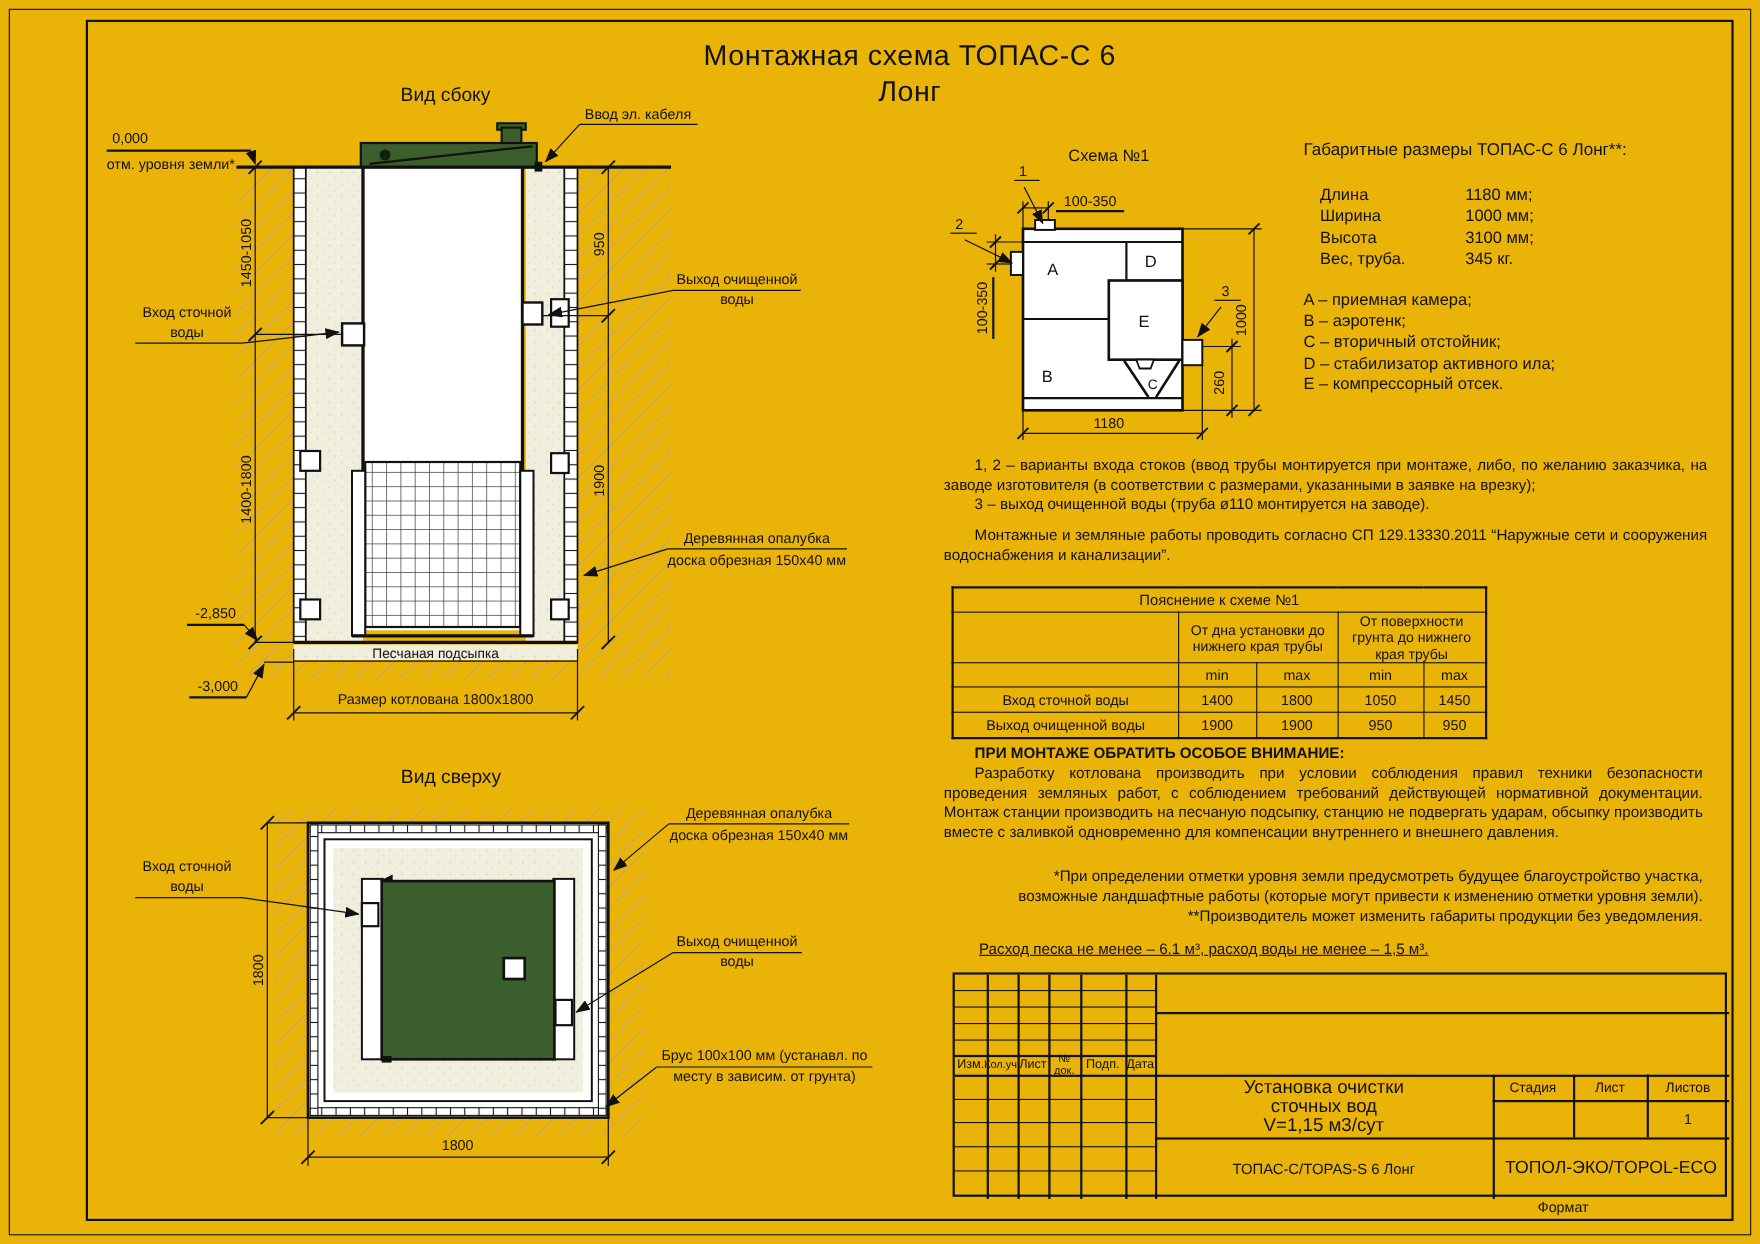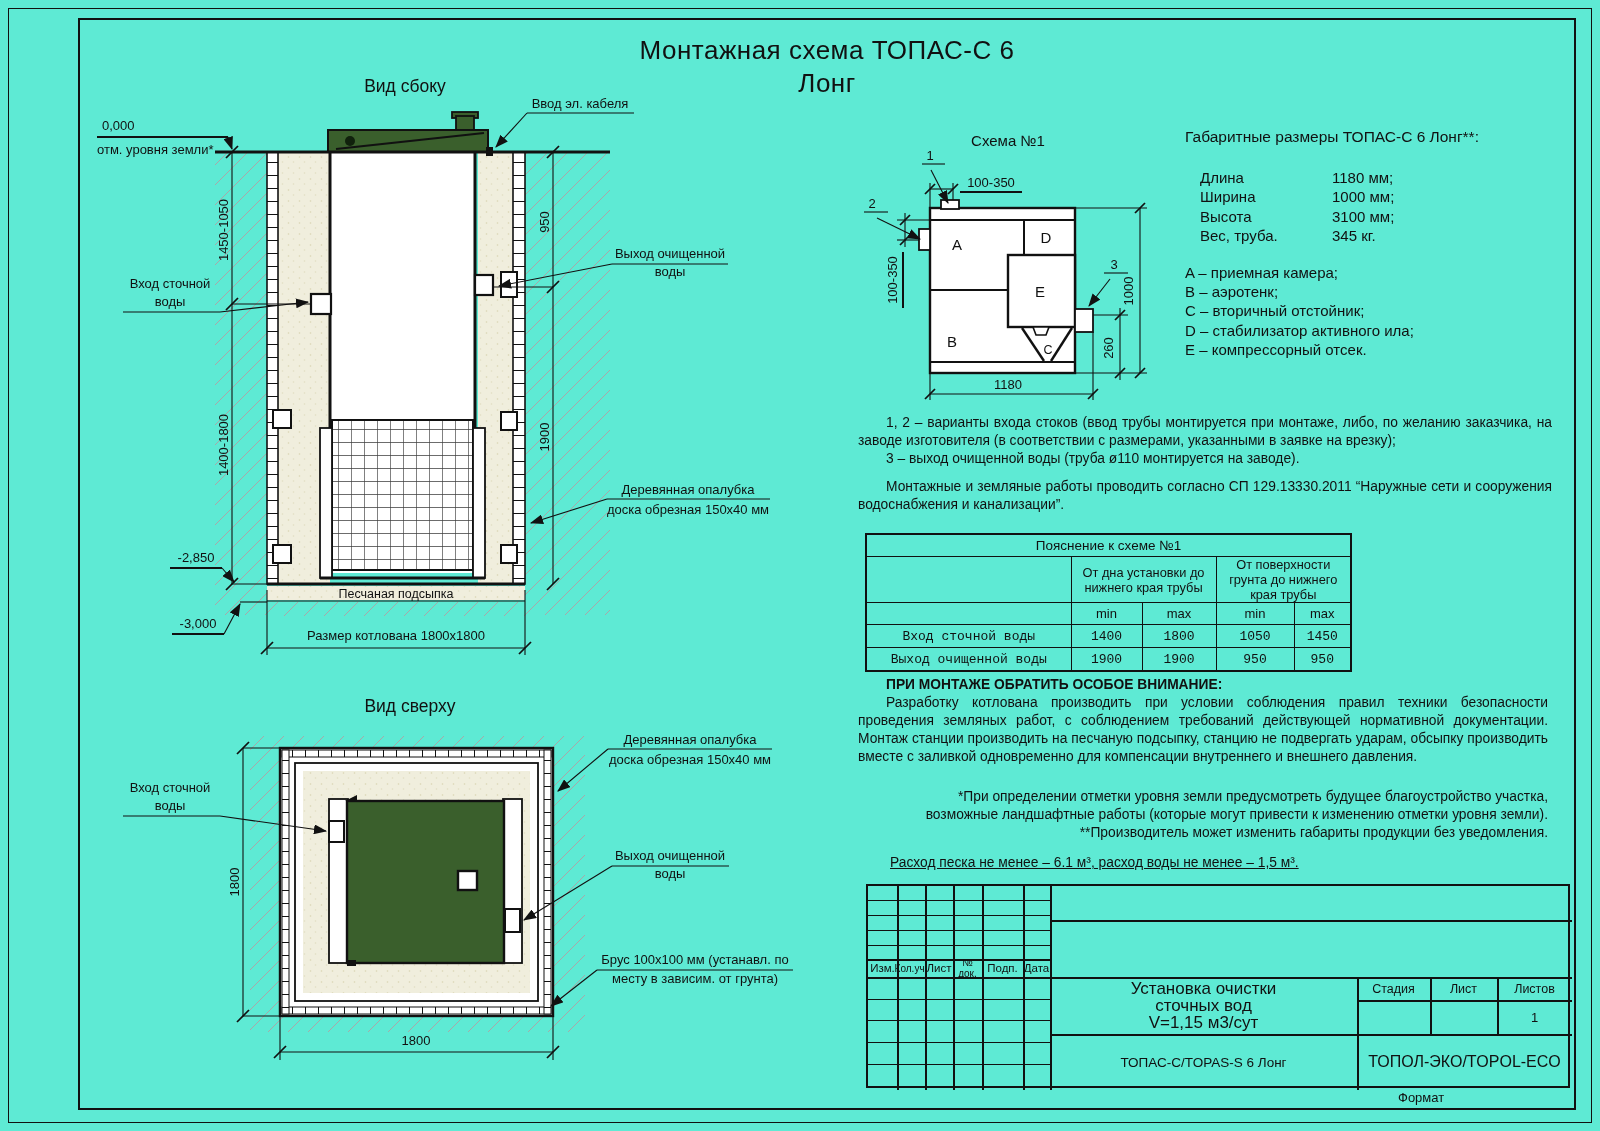--- a/index.html
+++ b/index.html
@@ -1,16 +1,16 @@
 <!DOCTYPE html>
 <html><head>
 <meta charset="utf-8">
 <style>
   html,body{margin:0;padding:0;background:#e8e8e8;}
-  .sheet{position:relative;width:1600px;height:1131px;background:#5eead4;font-family:"Liberation Sans",sans-serif;color:#111;overflow:hidden;}
+  .sheet{position:relative;width:1600px;height:1131px;background:#eab308;font-family:"Liberation Sans",sans-serif;color:#111;overflow:hidden;}
   .outer-frame{position:absolute;left:8px;top:8px;right:8px;bottom:8px;border:1.5px solid #111;}
   .inner-frame{position:absolute;left:78px;top:18px;width:1498px;height:1092px;border:2px solid #111;box-sizing:border-box;}
   .abs{position:absolute;}
   .page-title{left:78px;top:34px;width:1498px;text-align:center;font-size:26px;line-height:33px;letter-spacing:.5px;}
   svg{position:absolute;overflow:visible;}
   svg text{font-family:"Liberation Sans",sans-serif;fill:#111;}
   .t13{font-size:13px;}
   .t12{font-size:12.5px;}
   .t15{font-size:15px;}
   .t17{font-size:17.5px;}
@@ -28,21 +28,21 @@
   .specs .legend{margin-top:17px;line-height:19.3px;}
   .notes{left:858px;top:414px;width:694px;font-size:13.8px;line-height:18px;text-align:justify;}
   .notes p{margin:0;text-indent:28px;}
   .notes p.gap{margin-top:10px;}
   .exp-table{left:865px;top:533px;border-collapse:collapse;table-layout:fixed;font-size:13px;}
   .exp-table td{border:1.5px solid #111;text-align:center;padding:0 2px;overflow:hidden;}
   .exp-table{border:2.5px solid #111;}
   .exp-table .tt{height:21px;font-size:13.5px;}
   .exp-table .grp{height:40px;line-height:15px;font-size:12.8px;}
   .exp-table .mm{height:21px;margin-left:40px;}
-  .exp-table .dr{height:22px;font-family:Liberation Mono, monospace;}
+  .exp-table .dr{height:22px;}
   .attention{left:858px;top:676px;width:690px;font-size:13.8px;line-height:18px;text-align:justify;}
   .attention .hd{font-weight:bold;text-indent:28px;}
   .attention p{margin:0;text-indent:28px;}
   .footnotes{left:858px;top:788px;width:690px;font-size:13.8px;line-height:18px;}
   .footnotes p{margin:0;text-indent:28px;text-align:right;}
   .consumption{left:890px;top:855px;font-size:13.8px;text-decoration:underline;}
   
   .stamp{left:866px;top:884px;width:704px;height:204px;border:2px solid #111;box-sizing:border-box;font-size:11.5px;}
   .stamp .v,.stamp .h{position:absolute;background:#111;}
   .stamp .cell{position:absolute;display:flex;align-items:center;justify-content:center;text-align:center;}

